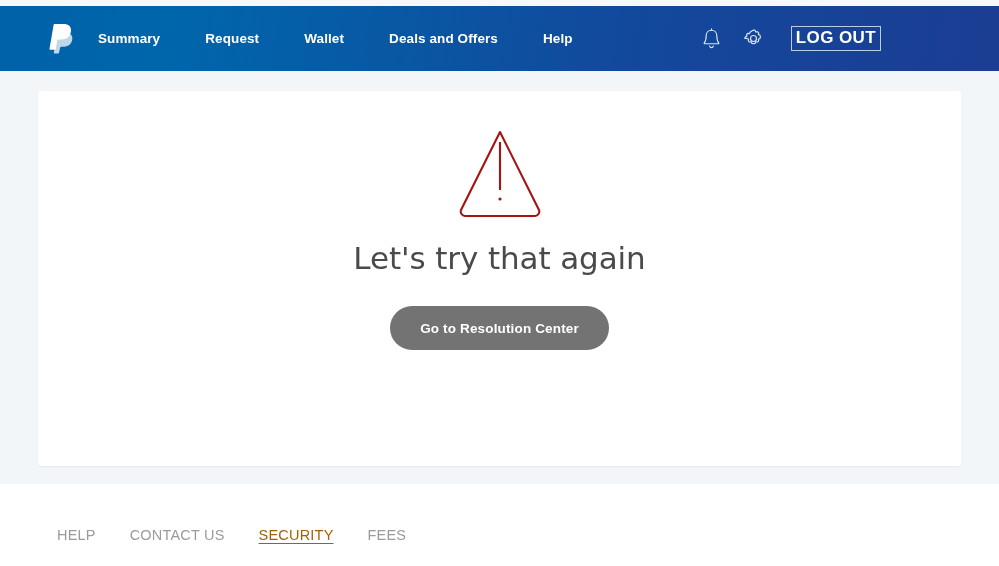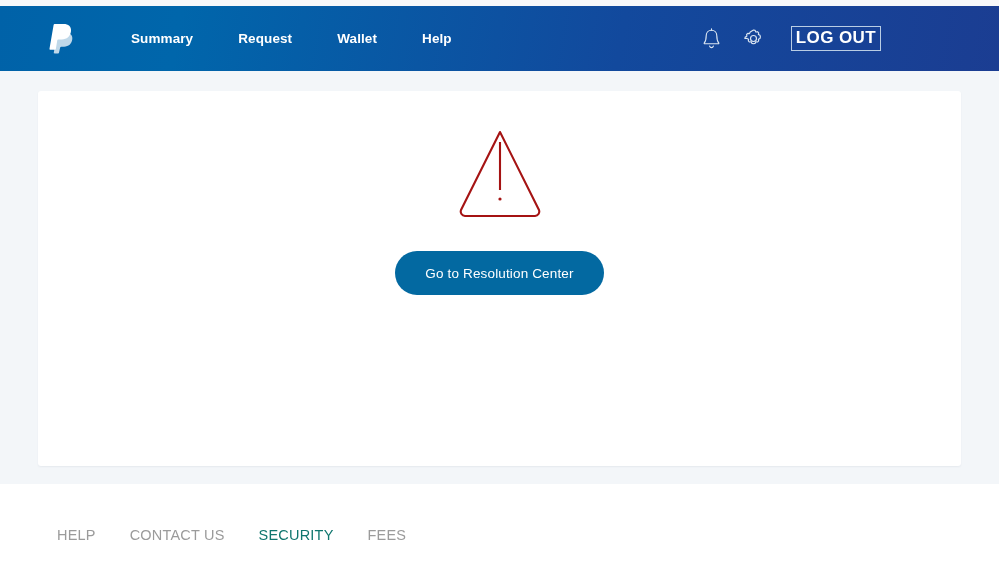--- a/index.html
+++ b/index.html
@@ -35,21 +35,21 @@
   }
   .logo {
     width: 26px;
     height: 30px;
     flex: none;
     display: block;
   }
   .nav {
     display: flex;
     align-items: center;
-    margin-left: 57px;
+    margin-left: 24px;
     gap: 0;
   }
   .nav-item {
     color: #ffffff;
     font-size: 13.5px;
     font-weight: bold;
     letter-spacing: .1px;
     padding: 6px 0;
     margin-right: 45px;
     white-space: nowrap;
@@ -119,28 +119,28 @@
     line-height: 1.1;
   }
   .card-sub {
     font-size: 14.5px;
     color: #3c3c3c;
     margin: 19px 0 0 0;
     font-weight: 400;
   }
   .cta {
     margin-top: 31px;
-    background: #0369a1;
+    background: #737373;
     color: #ffffff;
     border: none;
     border-radius: 22px;
     height: 44px;
     padding: 0 30px;
     font-size: 13.5px;
-    font-weight: normal;
+    font-weight: bold;
     letter-spacing: .15px;
     cursor: pointer;
     font-family: "Liberation Sans", sans-serif;
   }
 
   
   .footer {
     background: #ffffff;
     height: 82px;
     padding: 43px 0 0 57px;
@@ -152,21 +152,22 @@
     color: #9b9b9b;
     font-family: "Liberation Sans", sans-serif;
     font-size: 14.5px;
     letter-spacing: .2px;
     margin-right: 34px;
     cursor: pointer;
     text-decoration: none;
     white-space: nowrap;
   }
   .footer-link.active {
-    color: #0f766e;
+    color: #a16207;
+    text-decoration: underline;
     text-underline-offset: 3px;
   }
 </style>
 </head>
 <body>
 
 <div class="top-strip"></div>
 
 <div class="header">
 
@@ -174,20 +175,21 @@
     <svg class="logo" viewBox="0 0 26 30" aria-hidden="true">
       <path fill="#ffffff" d="M6.6 0h9.1c4.6 0 7.7 2.5 7.3 7.1-.5 5.4-4.2 8.4-9.2 8.4h-3.3c-.7 0-1.2.5-1.3 1.2l-1.3 8.1c-.1.5-.5.9-1 .9H2.3c-.5 0-.9-.5-.8-1L5.6.9C5.7.4 6.1 0 6.6 0z"></path>
       <path fill="#ffffff" opacity="0.75" d="M12.1 8.9h6.3c3.9 0 6.3 2.2 5.9 6.2-.5 4.9-3.8 7.6-8.2 7.6h-2.8c-.6 0-1.1.4-1.2 1l-1.1 5c-.1.5-.5.8-.9.8H6.5c-.5 0-.8-.4-.7-.9l3.5-19c.1-.4.4-.7.8-.7z"></path>
     </svg>
   </a>
 
   <nav class="nav">
     <a class="nav-item" href="#">Summary</a>
     <a class="nav-item" href="#">Request</a>
     <a class="nav-item" href="#">Wallet</a>
+    <a class="nav-item" href="#">Deals and Offers</a>
     <a class="nav-item" href="#">Help</a>
   </nav>
 
   <div class="header-right">
 
     <div class="icon-btn">
       <svg width="21" height="22" viewBox="0 0 21 22" aria-hidden="true">
         <path d="M10.5 2.2c-3.2 0-5.3 2.4-5.3 5.5 0 3.9-.6 5.6-1.9 7.1-.3.4-.1.9.4.9h13.6c.5 0 .7-.5.4-.9-1.3-1.5-1.9-3.2-1.9-7.1 0-3.1-2.1-5.5-5.3-5.5z" fill="none" stroke="#dbe6f2" stroke-width="1.15" stroke-linejoin="round"></path>
         <path d="M8.6 18.1c.3.9 1 1.5 1.9 1.5s1.6-.6 1.9-1.5" fill="none" stroke="#dbe6f2" stroke-width="1.15" stroke-linecap="round"></path>
         <path d="M10.5 2.2V.9" fill="none" stroke="#dbe6f2" stroke-width="1.15" stroke-linecap="round"></path>
@@ -207,20 +209,21 @@
 
 <div class="page-bg">
   <div class="card">
 
     <svg class="warn-icon" viewBox="0 0 86 94" aria-hidden="true">
       <path d="M43 6 L82 84 a4.5 4.5 0 0 1 -4 6 L8 90 a4.5 4.5 0 0 1 -4 -6 Z" fill="none" stroke="#a51313" stroke-width="2.1" stroke-linejoin="round"></path>
       <line x1="43" y1="16" x2="43" y2="64" stroke="#a51313" stroke-width="2.1" stroke-linecap="butt"></line>
       <circle cx="43" cy="73" r="1.6" fill="#a51313"></circle>
     </svg>
 
+    <h1 class="card-title">Let's try that again</h1>
     <button class="cta">Go to Resolution Center</button>
   </div>
 </div>
 
 <div class="footer">
   <a class="footer-link" href="#">HELP</a>
   <a class="footer-link" href="#">CONTACT US</a>
   <a class="footer-link active" href="#">SECURITY</a>
   <a class="footer-link" href="#">FEES</a>
 </div>

